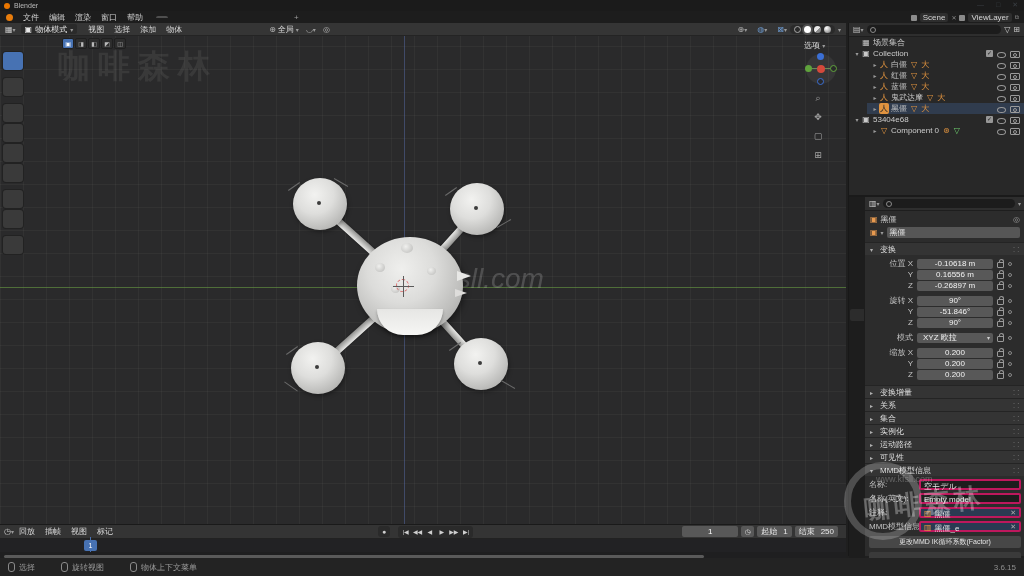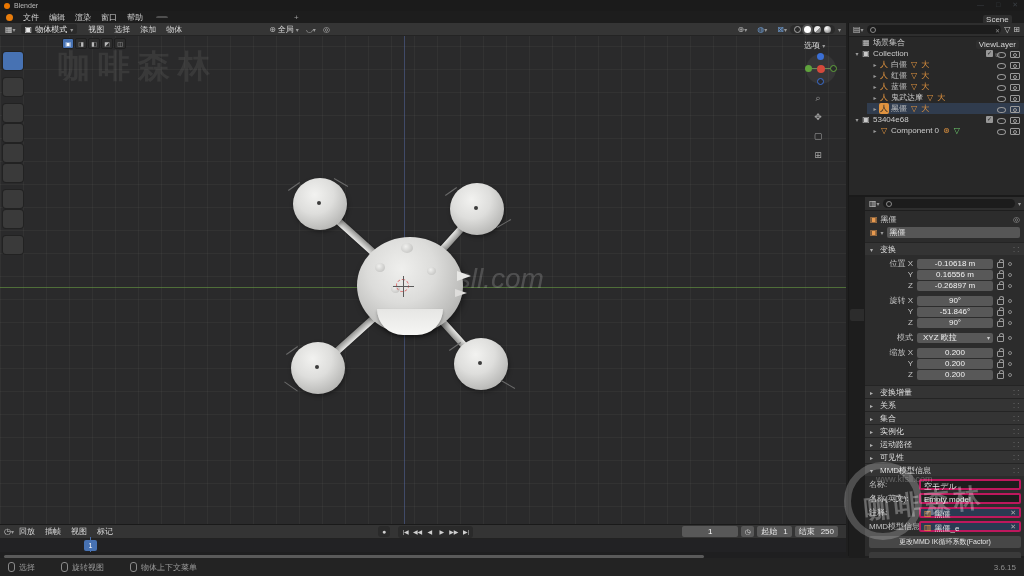--- a/index.html
+++ b/index.html
@@ -15,21 +15,21 @@
 .winbtns span{cursor:default;}
 
 
 .menubar{position:absolute;left:0;top:11px;width:1024px;height:12px;background:#1d1d1d;display:flex;align-items:center;z-index:29;}
 .menubar .blogo2{width:7px;height:7px;border-radius:50%;background:#e87d0d;margin:0 5px 0 6px;}
 .menu{padding:0 5px;color:#d2d2d2;font-size:8px;}
 .tabs{display:flex;margin-left:8px;}
 .tab{padding:1px 6px;color:#9f9f9f;font-size:8px;border-radius:3px 3px 0 0;}
 .tab.active{background:#4f4f4f;color:#fff;}
 .tab.addws{color:#9f9f9f;}
-.sceneblock{position:absolute;right:2px;top:12px;height:11px;display:flex;align-items:center;gap:3px;background:#1d1d1d;padding:0 3px;z-index:32;flex-direction:column;}
+.sceneblock{position:absolute;right:2px;top:12px;height:11px;display:flex;align-items:center;gap:3px;background:#1d1d1d;padding:0 3px;z-index:32;}
 .scfield{display:flex;align-items:center;gap:3px;background:#2e2e2e;border-radius:2px;padding:0 3px;height:9px;color:#d5d5d5;}
 .scico{width:6px;height:6px;background:#8b8b8b;border-radius:1px;display:inline-block;}
 .scx{color:#8a8a8a;font-size:6px;}
 
 
 .viewport{position:absolute;left:0;top:23px;width:846px;height:501px;background:#2a2a2b;overflow:hidden;
  background-image:linear-gradient(rgba(255,255,255,.035) 1px,transparent 1px),linear-gradient(90deg,rgba(255,255,255,.035) 1px,transparent 1px);
  background-size:23px 23px;}
 .vheader{position:absolute;left:0;top:23px;width:846px;height:13px;background:#353535;display:flex;align-items:center;z-index:20;border-bottom:1px solid #242424;}
 .vheader .hico{color:#cecece;font-size:8px;margin:0 2px 0 5px;}

